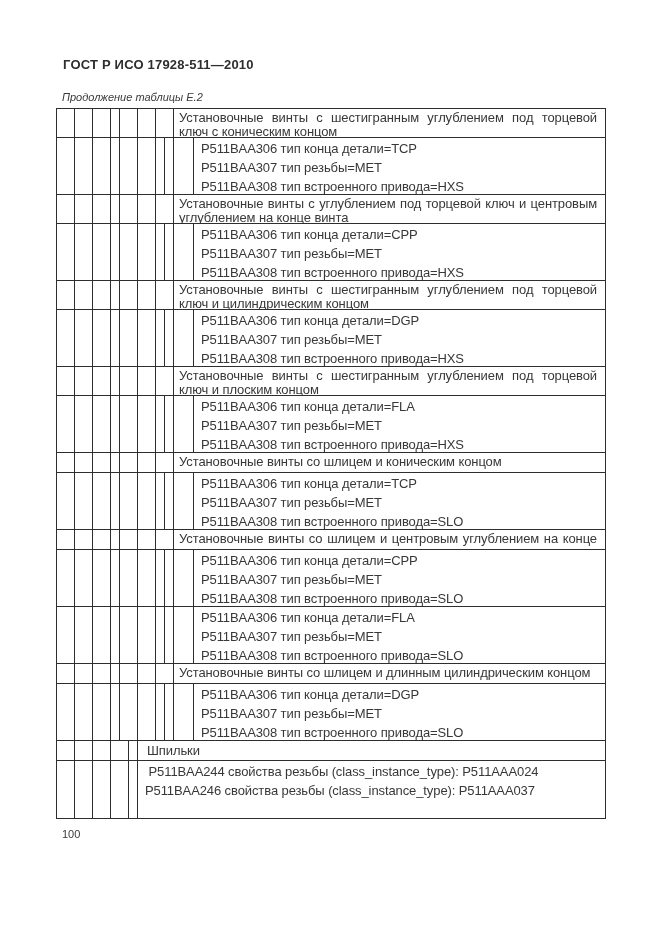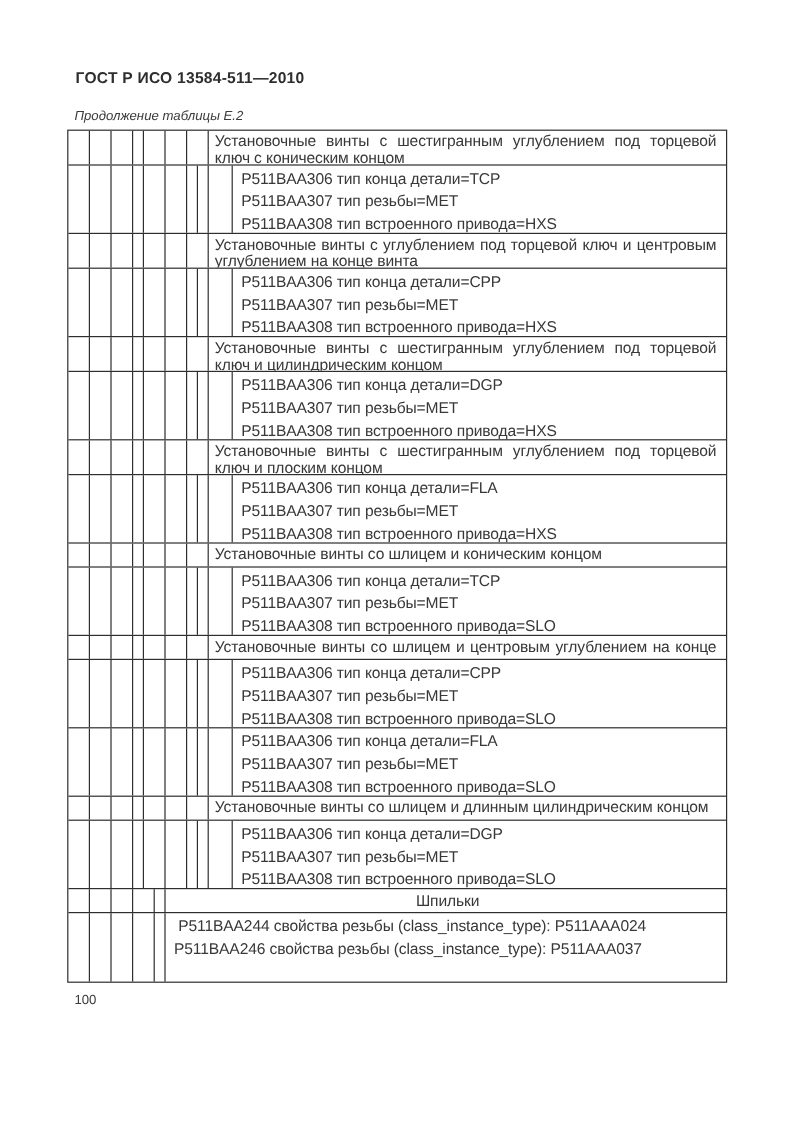--- a/index.html
+++ b/index.html
@@ -53,31 +53,31 @@
     line-height:13.5px;
     text-align:justify;
   }
   .det { height:57px; }
   .dcell { padding:1px 6px 0 7px; }
   .dline {
     height:19px; line-height:19px;
     white-space:pre; overflow:hidden;
   }
   .sec { height:20px; }
-  .scell { padding:0 6px 0 9px; line-height:19px;text-align:center; }
+  .scell { padding:0 6px 0 9px; line-height:19px; }
   .props { height:57px; }
   .page-number {
     position:absolute; left:62px; top:828px;
     font-size:11px; color:#3a3a3a;
   }
 </style>
 </head>
 <body>
 
-<div class="doc-header">ГОСТ Р ИСО 13584-511—2010</div>
+<div class="doc-header">ГОСТ Р ИСО 17928-511—2010</div>
 <div class="table-caption">Продолжение таблицы Е.2</div>
 
 <div class="etable">
     <div class="trow h2">
       <div class="lc" style="width: 18px;"></div>
       <div class="lc" style="width: 18px;"></div>
       <div class="lc" style="width: 18px;"></div>
       <div class="lc" style="width: 9px;"></div>
       <div class="lc" style="width: 18px;"></div>
       <div class="lc" style="width: 18px;"></div>

